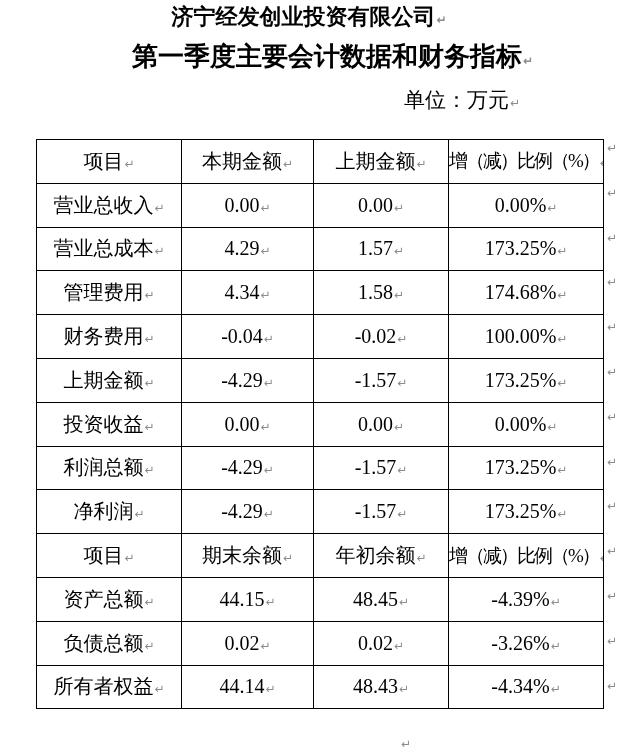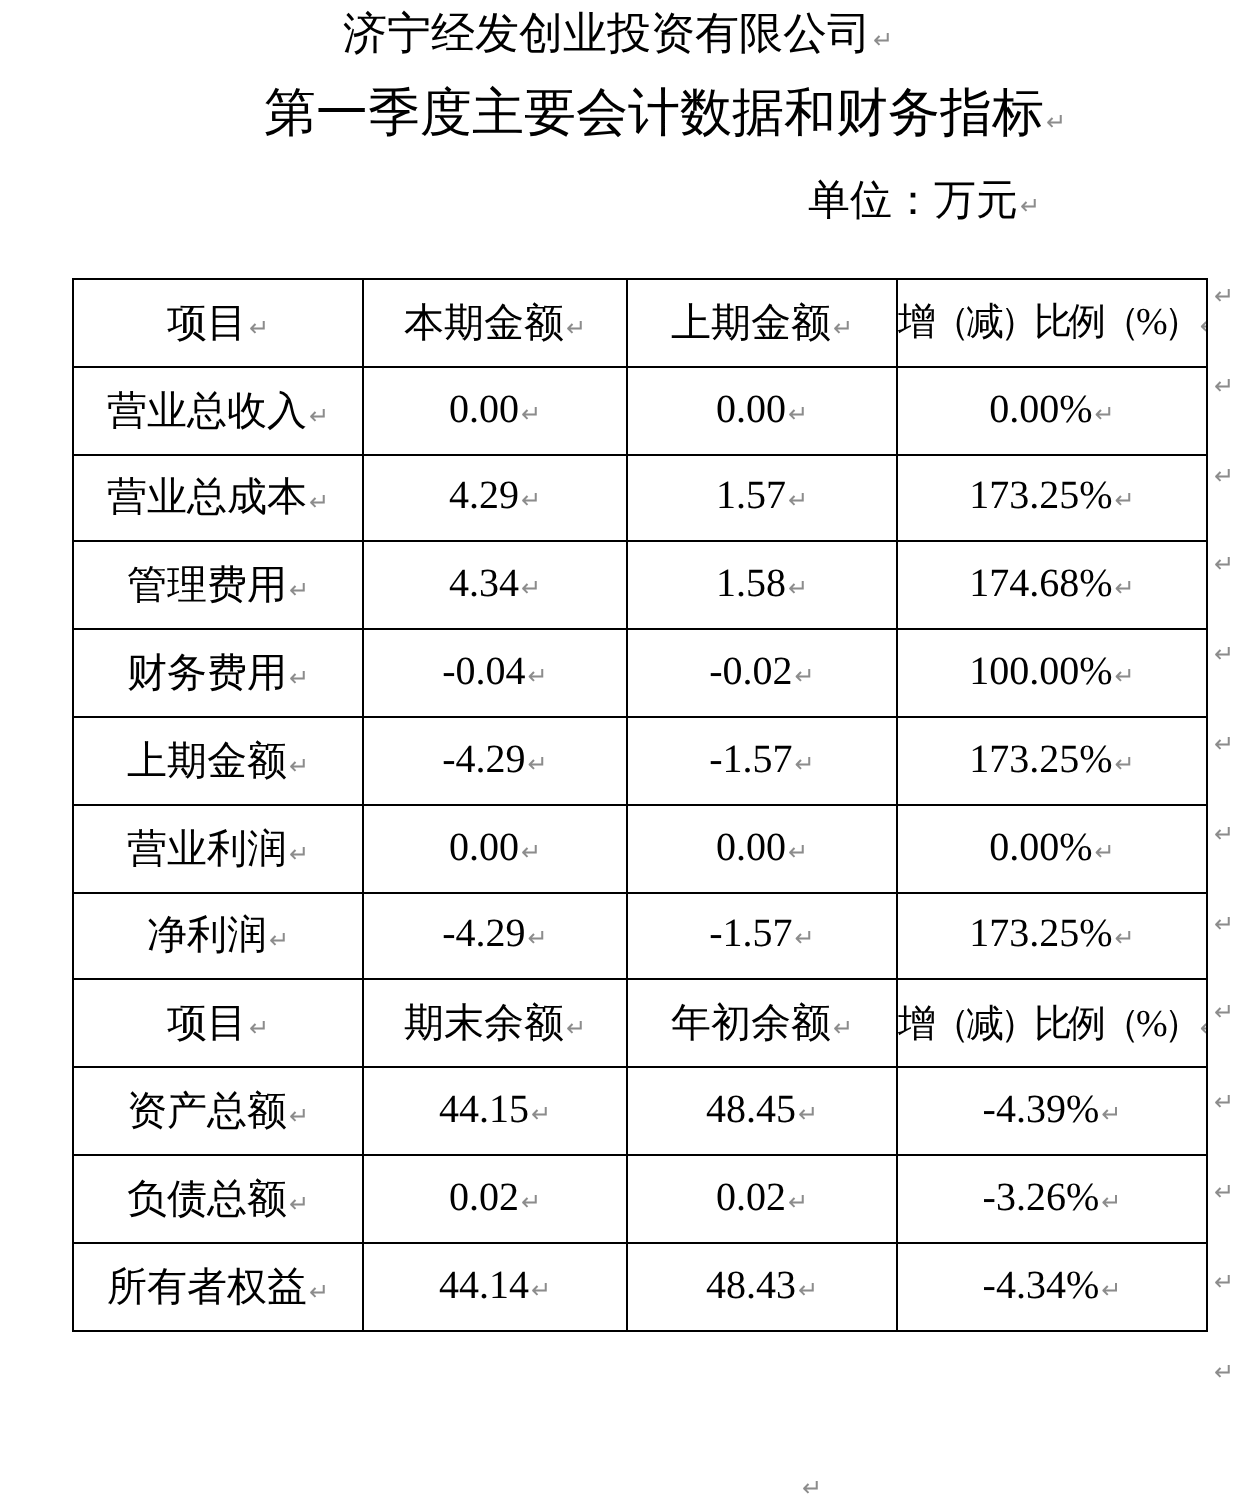--- a/index.html
+++ b/index.html
@@ -13,21 +13,21 @@
     width: 618px;
     height: 754px;
     background: #ffffff;
     overflow: hidden;
   }
   .title {
     position: absolute;
     left: 0;
     width: 100%;
     text-align: center;
-    font-weight: normal;
+    font-weight: bold;
     white-space: nowrap;
   }
   .title.line1 { top: 2px;  font-size: 22px; line-height: 30px; }
   .title.line2 { top: 41px; font-size: 26px; line-height: 32px; padding-left: 47px; }
   .unit {
     position: absolute;
     top: 87px;
     left: 404px;
     font-size: 21px;
     line-height: 26px;
@@ -128,24 +128,30 @@
             <td><span class="celltext">-0.02</span><span class="pmark" style="color: rgb(140, 140, 140);">↵</span></td>
             <td><span class="celltext">100.00%</span><span class="pmark" style="color: rgb(140, 140, 140);">↵</span></td>
           </tr>
           <tr>
             <td><span class="celltext">上期金额</span><span class="pmark" style="color: rgb(140, 140, 140);">↵</span></td>
             <td><span class="celltext">-4.29</span><span class="pmark" style="color: rgb(140, 140, 140);">↵</span></td>
             <td><span class="celltext">-1.57</span><span class="pmark" style="color: rgb(140, 140, 140);">↵</span></td>
             <td><span class="celltext">173.25%</span><span class="pmark" style="color: rgb(140, 140, 140);">↵</span></td>
           </tr>
           <tr>
-            <td><span class="celltext">营业利润</span><span class="pmark" style="color: rgb(140, 140, 140);">↵</span></td>
+            <td><span class="celltext">投资收益</span><span class="pmark" style="color: rgb(140, 140, 140);">↵</span></td>
             <td><span class="celltext">0.00</span><span class="pmark" style="color: rgb(140, 140, 140);">↵</span></td>
             <td><span class="celltext">0.00</span><span class="pmark" style="color: rgb(140, 140, 140);">↵</span></td>
             <td><span class="celltext">0.00%</span><span class="pmark" style="color: rgb(140, 140, 140);">↵</span></td>
+          </tr>
+          <tr>
+            <td><span class="celltext">利润总额</span><span class="pmark" style="color: rgb(140, 140, 140);">↵</span></td>
+            <td><span class="celltext">-4.29</span><span class="pmark" style="color: rgb(140, 140, 140);">↵</span></td>
+            <td><span class="celltext">-1.57</span><span class="pmark" style="color: rgb(140, 140, 140);">↵</span></td>
+            <td><span class="celltext">173.25%</span><span class="pmark" style="color: rgb(140, 140, 140);">↵</span></td>
           </tr>
           <tr>
             <td><span class="celltext">净利润</span><span class="pmark" style="color: rgb(140, 140, 140);">↵</span></td>
             <td><span class="celltext">-4.29</span><span class="pmark" style="color: rgb(140, 140, 140);">↵</span></td>
             <td><span class="celltext">-1.57</span><span class="pmark" style="color: rgb(140, 140, 140);">↵</span></td>
             <td><span class="celltext">173.25%</span><span class="pmark" style="color: rgb(140, 140, 140);">↵</span></td>
           </tr>
           <tr>
             <td><span class="celltext">项目</span><span class="pmark" style="color: rgb(140, 140, 140);">↵</span></td>
             <td><span class="celltext">期末余额</span><span class="pmark" style="color: rgb(140, 140, 140);">↵</span></td>

